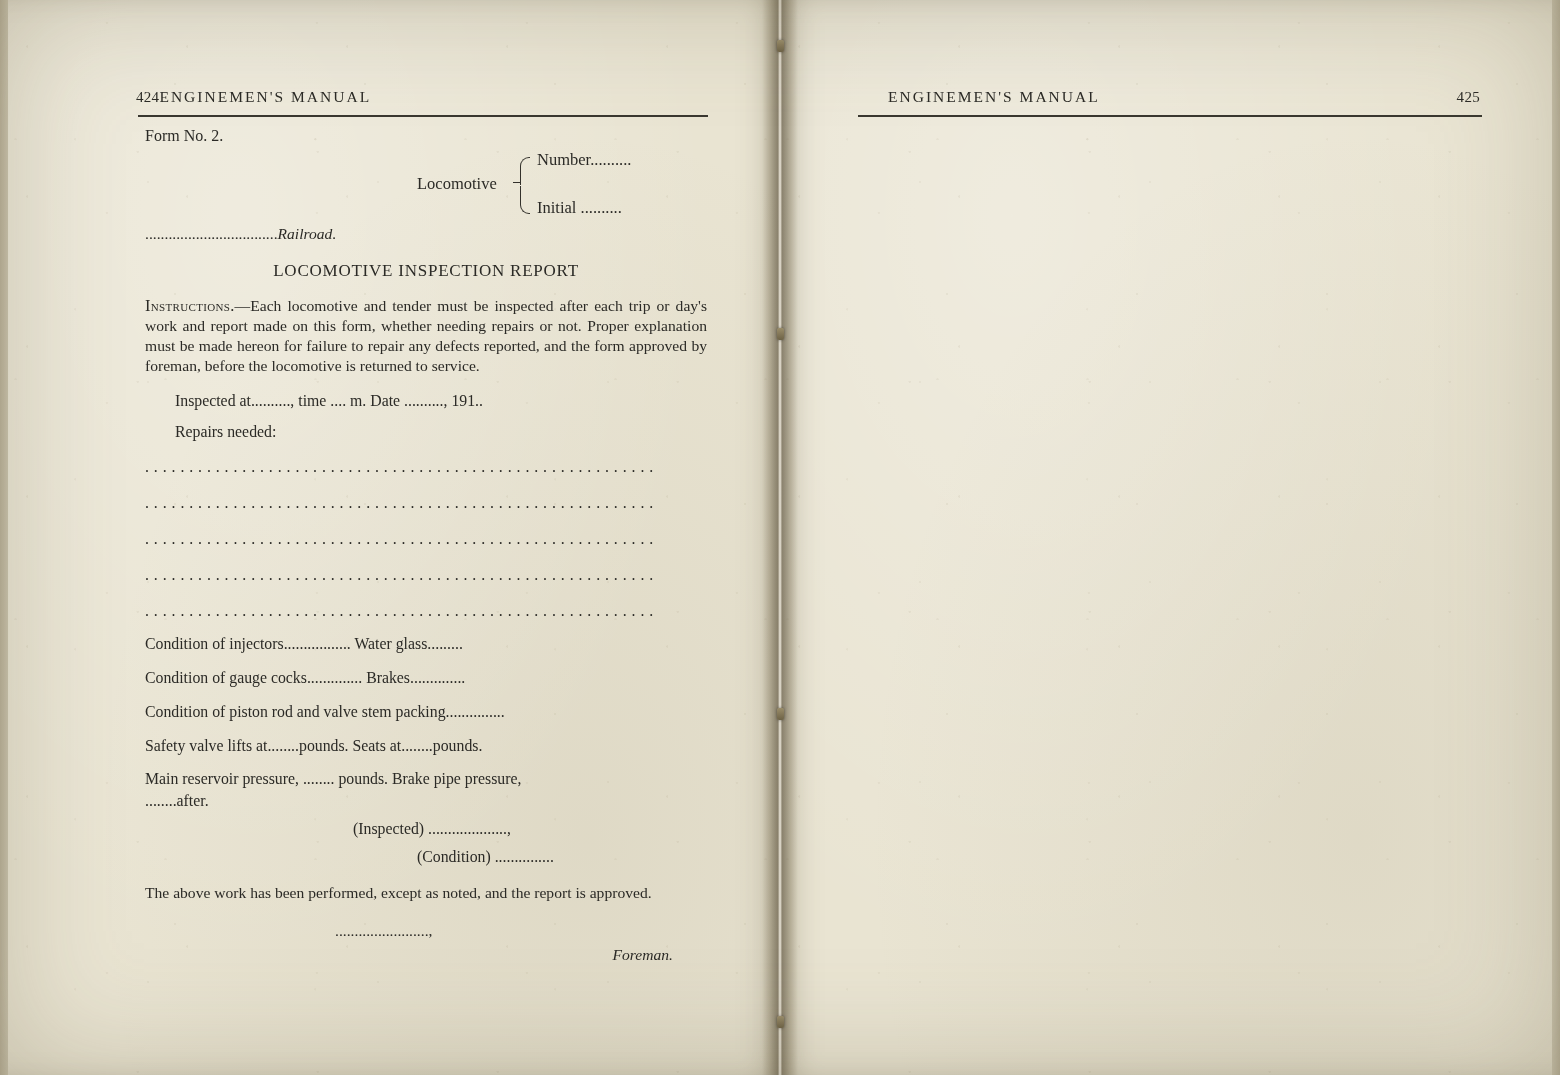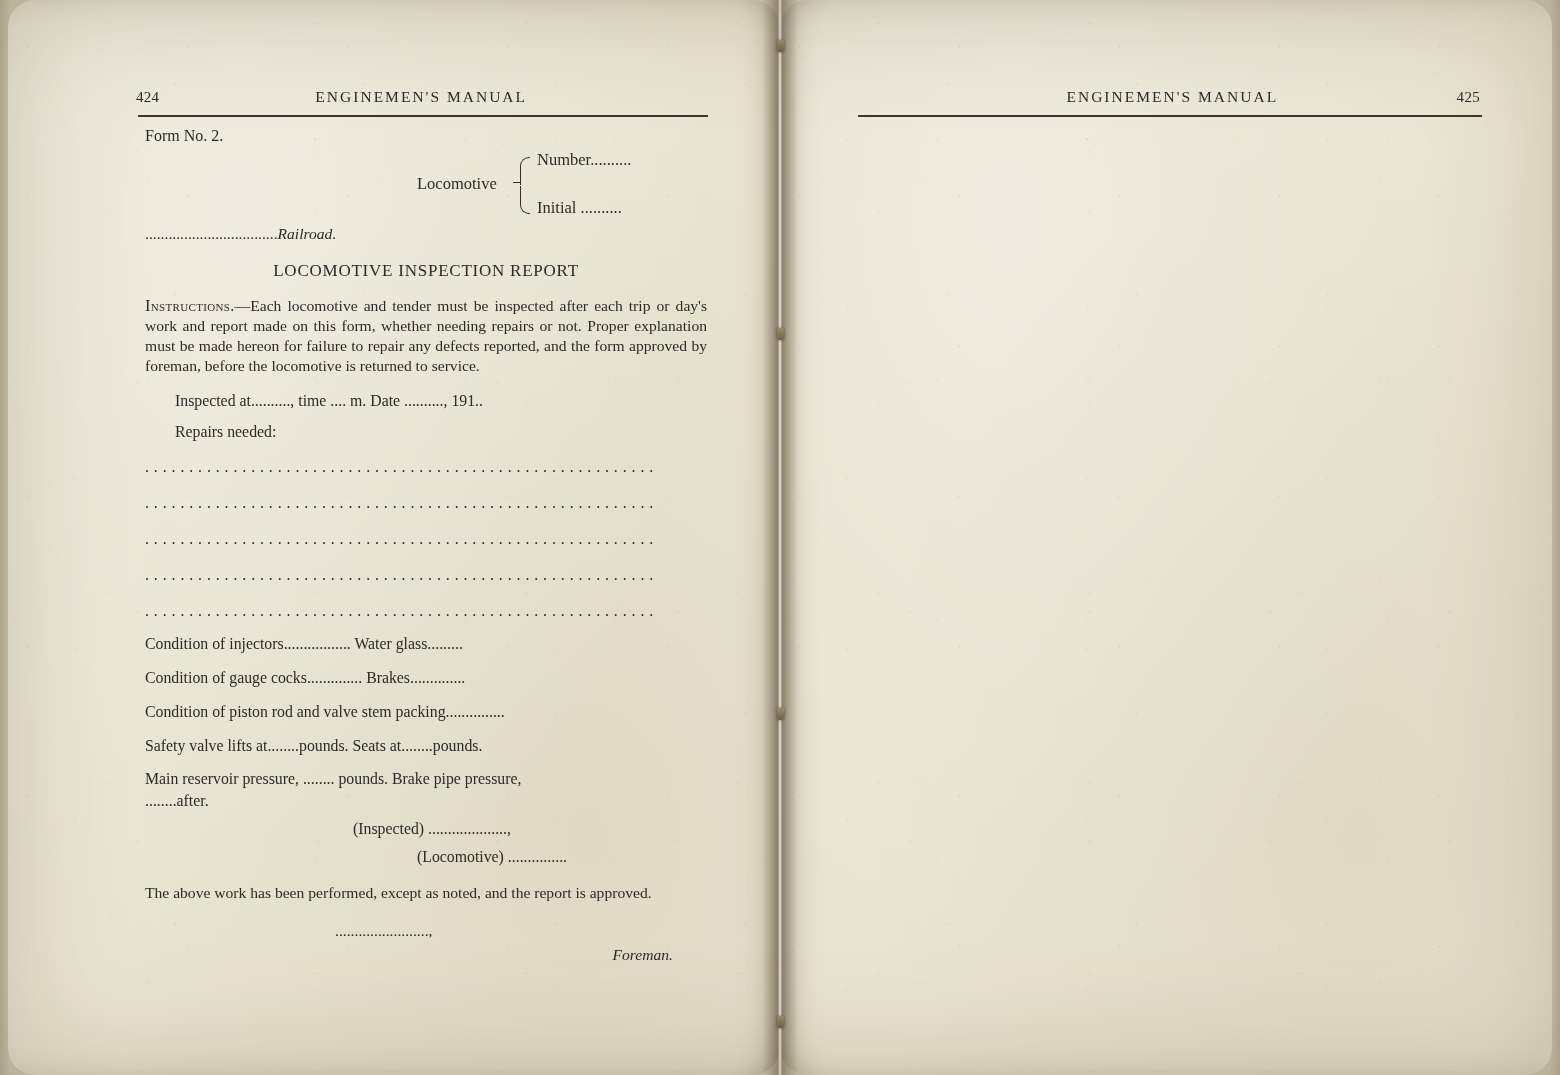--- a/index.html
+++ b/index.html
@@ -12,21 +12,20 @@
   }
   .book{position:relative;width:1560px;height:1075px;}
 
   
   .page{
     position:absolute;top:0;height:1075px;
     background:
       radial-gradient(ellipse at 30% 20%, rgba(255,255,255,.28), rgba(255,255,255,0) 62%),
       radial-gradient(ellipse at 75% 78%, rgba(150,140,110,.12), rgba(0,0,0,0) 60%),
       #e9e4d2;
-    border-radius: 27px;
   }
   .page.left{left:8px;width:772px;
      box-shadow: inset -22px 0 34px -18px rgba(90,80,55,.55);}
   .page.right{left:780px;width:772px;
      box-shadow: inset 22px 0 34px -18px rgba(90,80,55,.55);}
 
   
   .speckle{position:absolute;inset:0;pointer-events:none;opacity:.5;
     background-image:
       radial-gradient(circle at 12% 31%, rgba(120,105,70,.16) 0 1px, transparent 1.3px),
@@ -59,21 +58,21 @@
   
   .edge{position:absolute;top:0;height:1075px;width:10px;
     background:linear-gradient(to right,#b9b19a,#cfc9b4);}
   .edge.l{left:0;}
   .edge.r{right:0;background:linear-gradient(to left,#b9b19a,#cfc9b4);}
 
   
   .runhead{position:absolute;display:flex;align-items:baseline;
     font-size:15.5px;letter-spacing:.09em;}
   .runhead .folio{font-size:15px;letter-spacing:.02em;}
-  .runhead .title{flex:1;text-align:center;font-size:15.5px;letter-spacing:.13em;}
+  .runhead .title{flex:1;text-align:left;font-size:15.5px;letter-spacing:.13em;}
   .rule{position:absolute;height:2px;background:#3a3830;}
 
   
   .lp{position:absolute;left:137px;top:128px;width:562px;
       font-size:15.6px;line-height:1.0;}
   .lp .formno{font-size:16px;margin-bottom:6px;}
 
   .loco-block{position:relative;height:74px;margin-top:4px;}
   .loco-word{position:absolute;left:272px;top:26px;font-size:16.5px;}
   .brace{position:absolute;left:368px;top:6px;width:18px;height:60px;}
@@ -165,21 +164,21 @@
       <div>
         <div class="cond">Condition of injectors.................  Water glass.........</div>
         <div class="cond">Condition of gauge cocks..............  Brakes..............</div>
         <div class="cond">Condition of piston rod and valve stem packing...............</div>
         <div class="cond">Safety valve lifts at........pounds.  Seats at........pounds.</div>
         <div class="cond">Main reservoir pressure, ........ pounds.  Brake pipe pressure,</div>
         <div class="cond" style="margin-top:6px;">........after.</div>
       </div>
 
       <div class="sig">(Inspected) ....................,</div>
-      <div class="occ">(Locomotive) ...............</div>
+      <div class="occ">(Condition) ...............</div>
 
       <div class="approved">The above work has been performed, except as noted, and the report is approved.</div>
 
       <div class="foreline">........................,</div>
       <div class="foreman">Foreman.</div>
 
 
     </div>
   </div>
 

